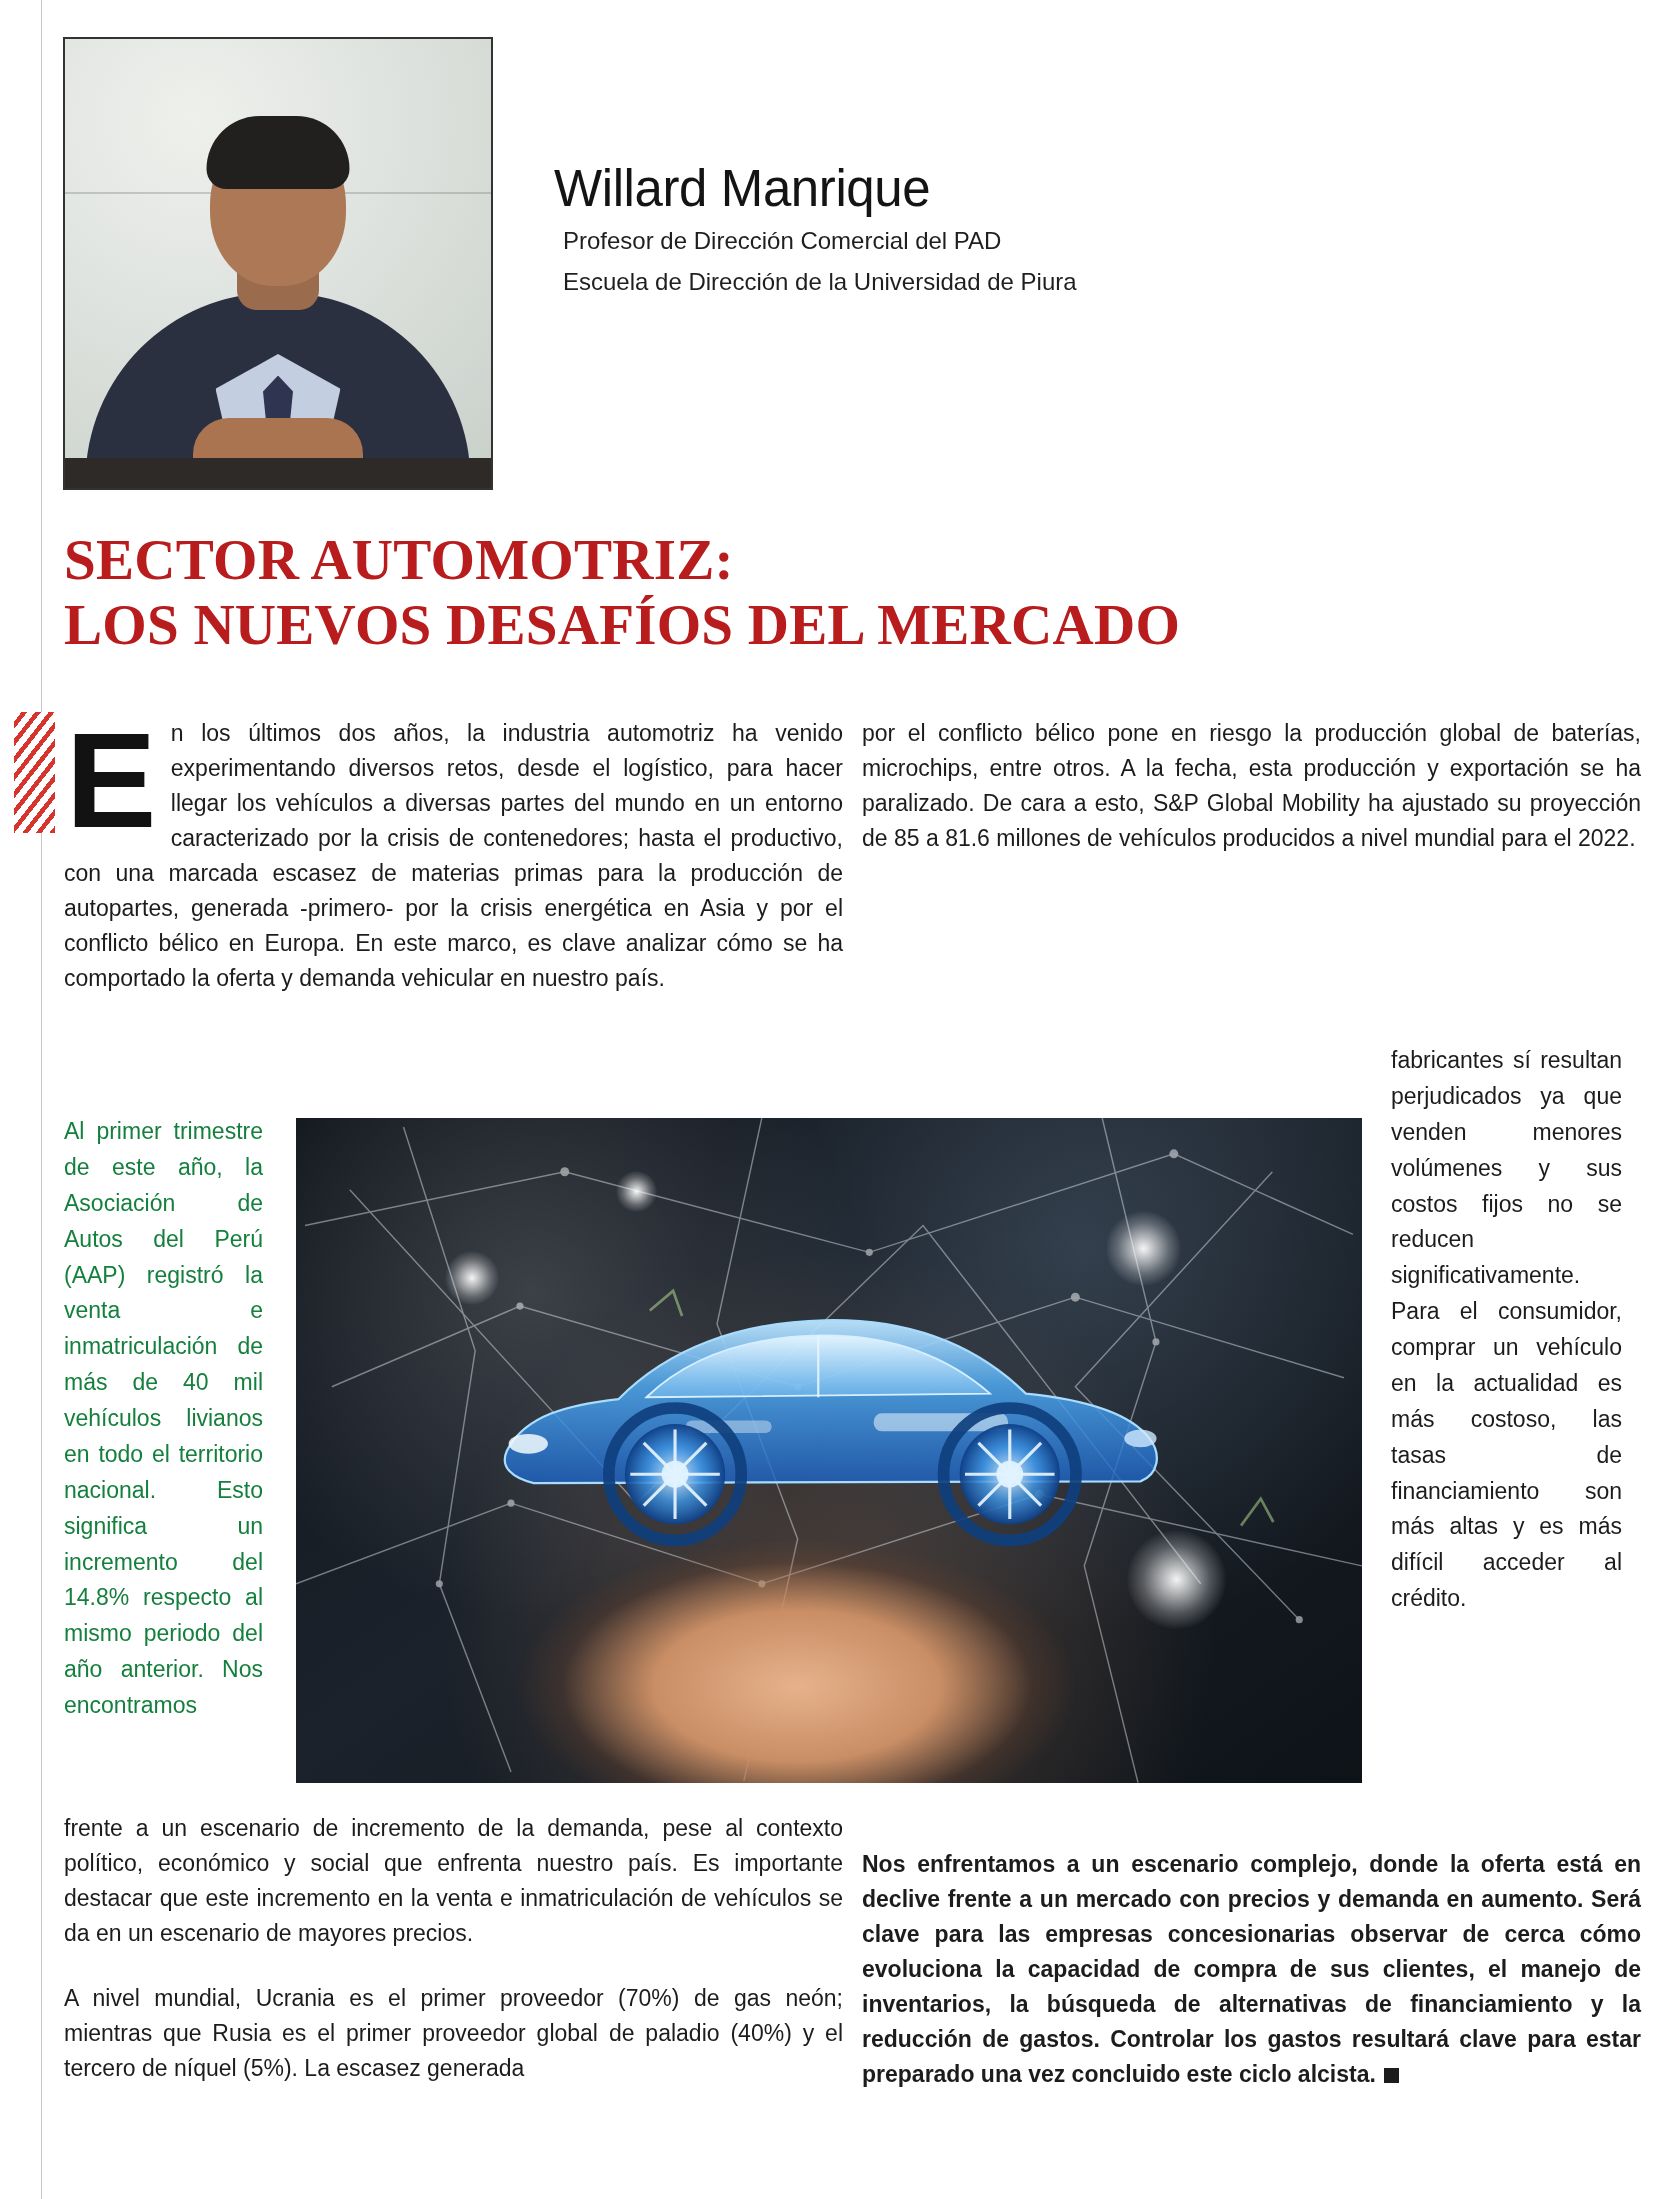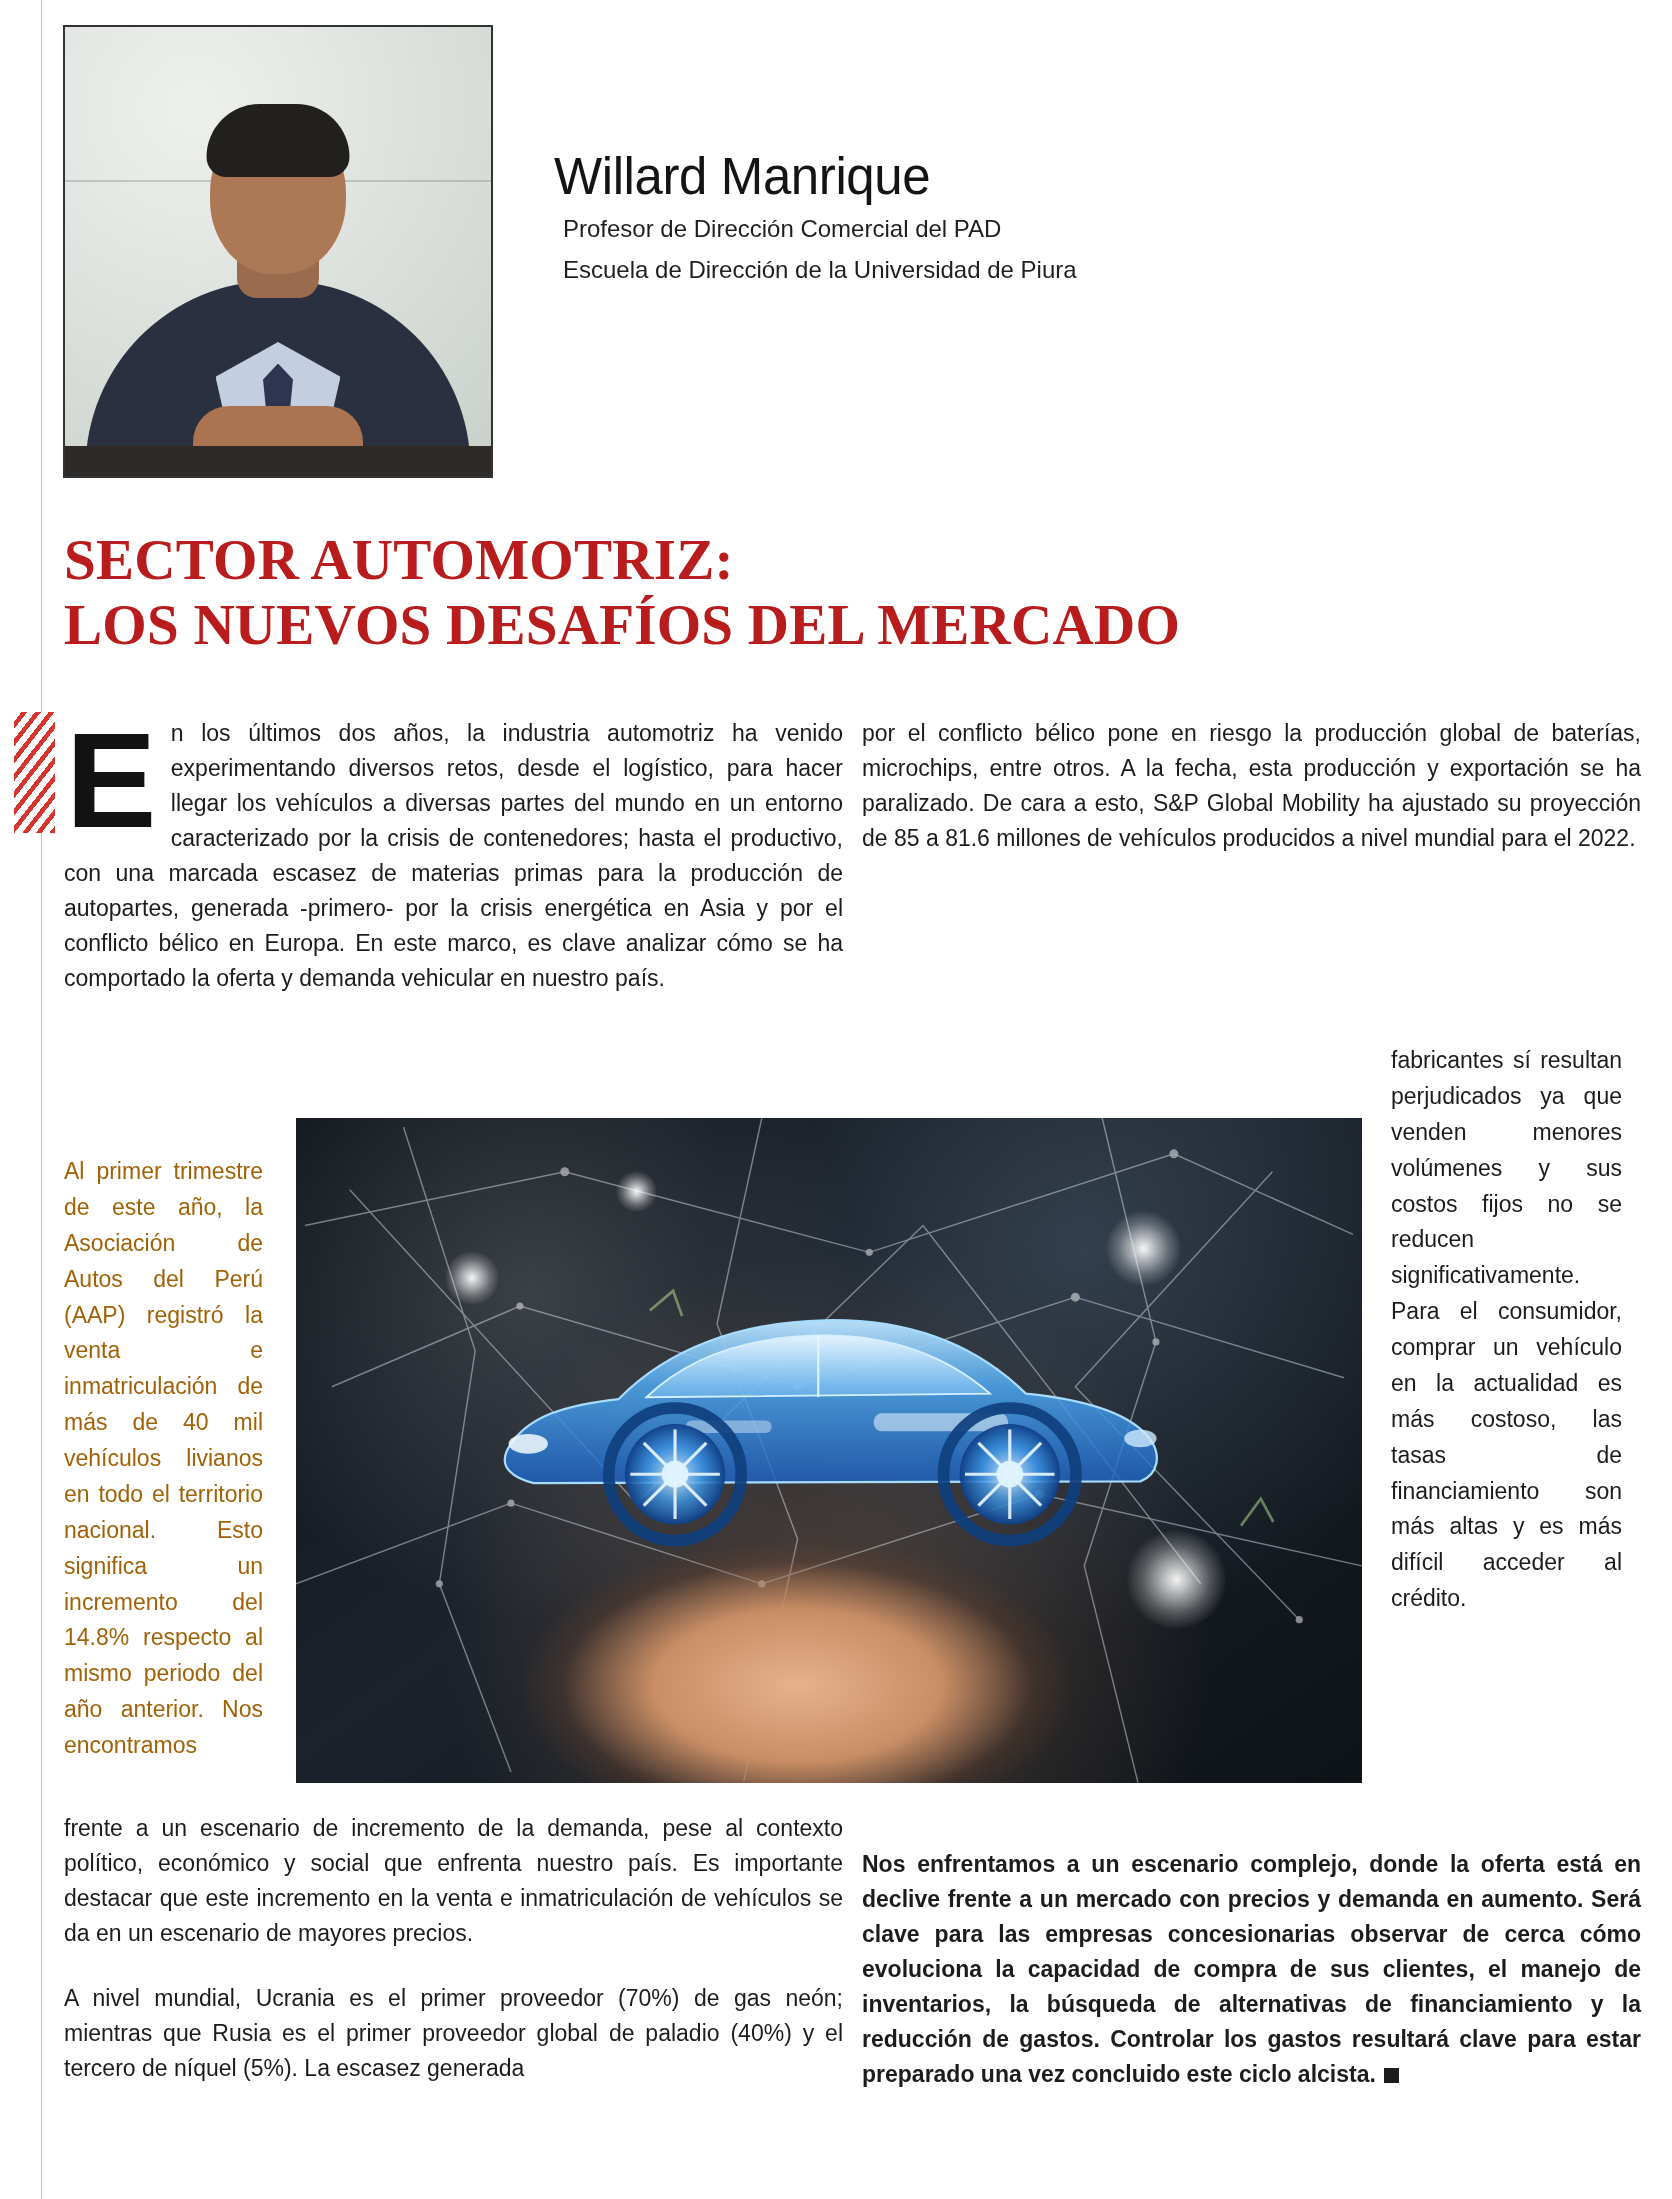--- a/index.html
+++ b/index.html
@@ -42,21 +42,21 @@
       -52deg,
       #d6342c 0px, #d6342c 4.5px,
       #ffffff 4.5px, #ffffff 10.7px
     );
   }
 
   
   .masthead {
     position: absolute;
     left: 63px;
-    top: 25px;
+    top: 37px;
     width: 1558px;
     height: 457px;
   }
   .portrait {
     position: absolute;
     left: 0;
     top: 0;
     width: 430px;
     height: 453px;
     border: 2.7px solid #333333;
@@ -228,27 +228,27 @@
     font-size: 136px;
     line-height: 0.82;
     padding: 9px 14.3px 0 1.8px;
     color: #121212;
   }
 
   
   .col-narrow-left {
     position: absolute;
     left: 64px;
-    top: 1154px;
+    top: 1114px;
     width: 199px;
     font-size: 23px;
     line-height: 1.56;
     text-align: justify;
     text-justify: inter-word;
-    color: #a16207;
+    color: #15803d;
   }
   .col-narrow-right {
     position: absolute;
     left: 1391px;
     top: 1043px;
     width: 231px;
     font-size: 23px;
     line-height: 1.56;
     text-align: justify;
     text-justify: inter-word;

